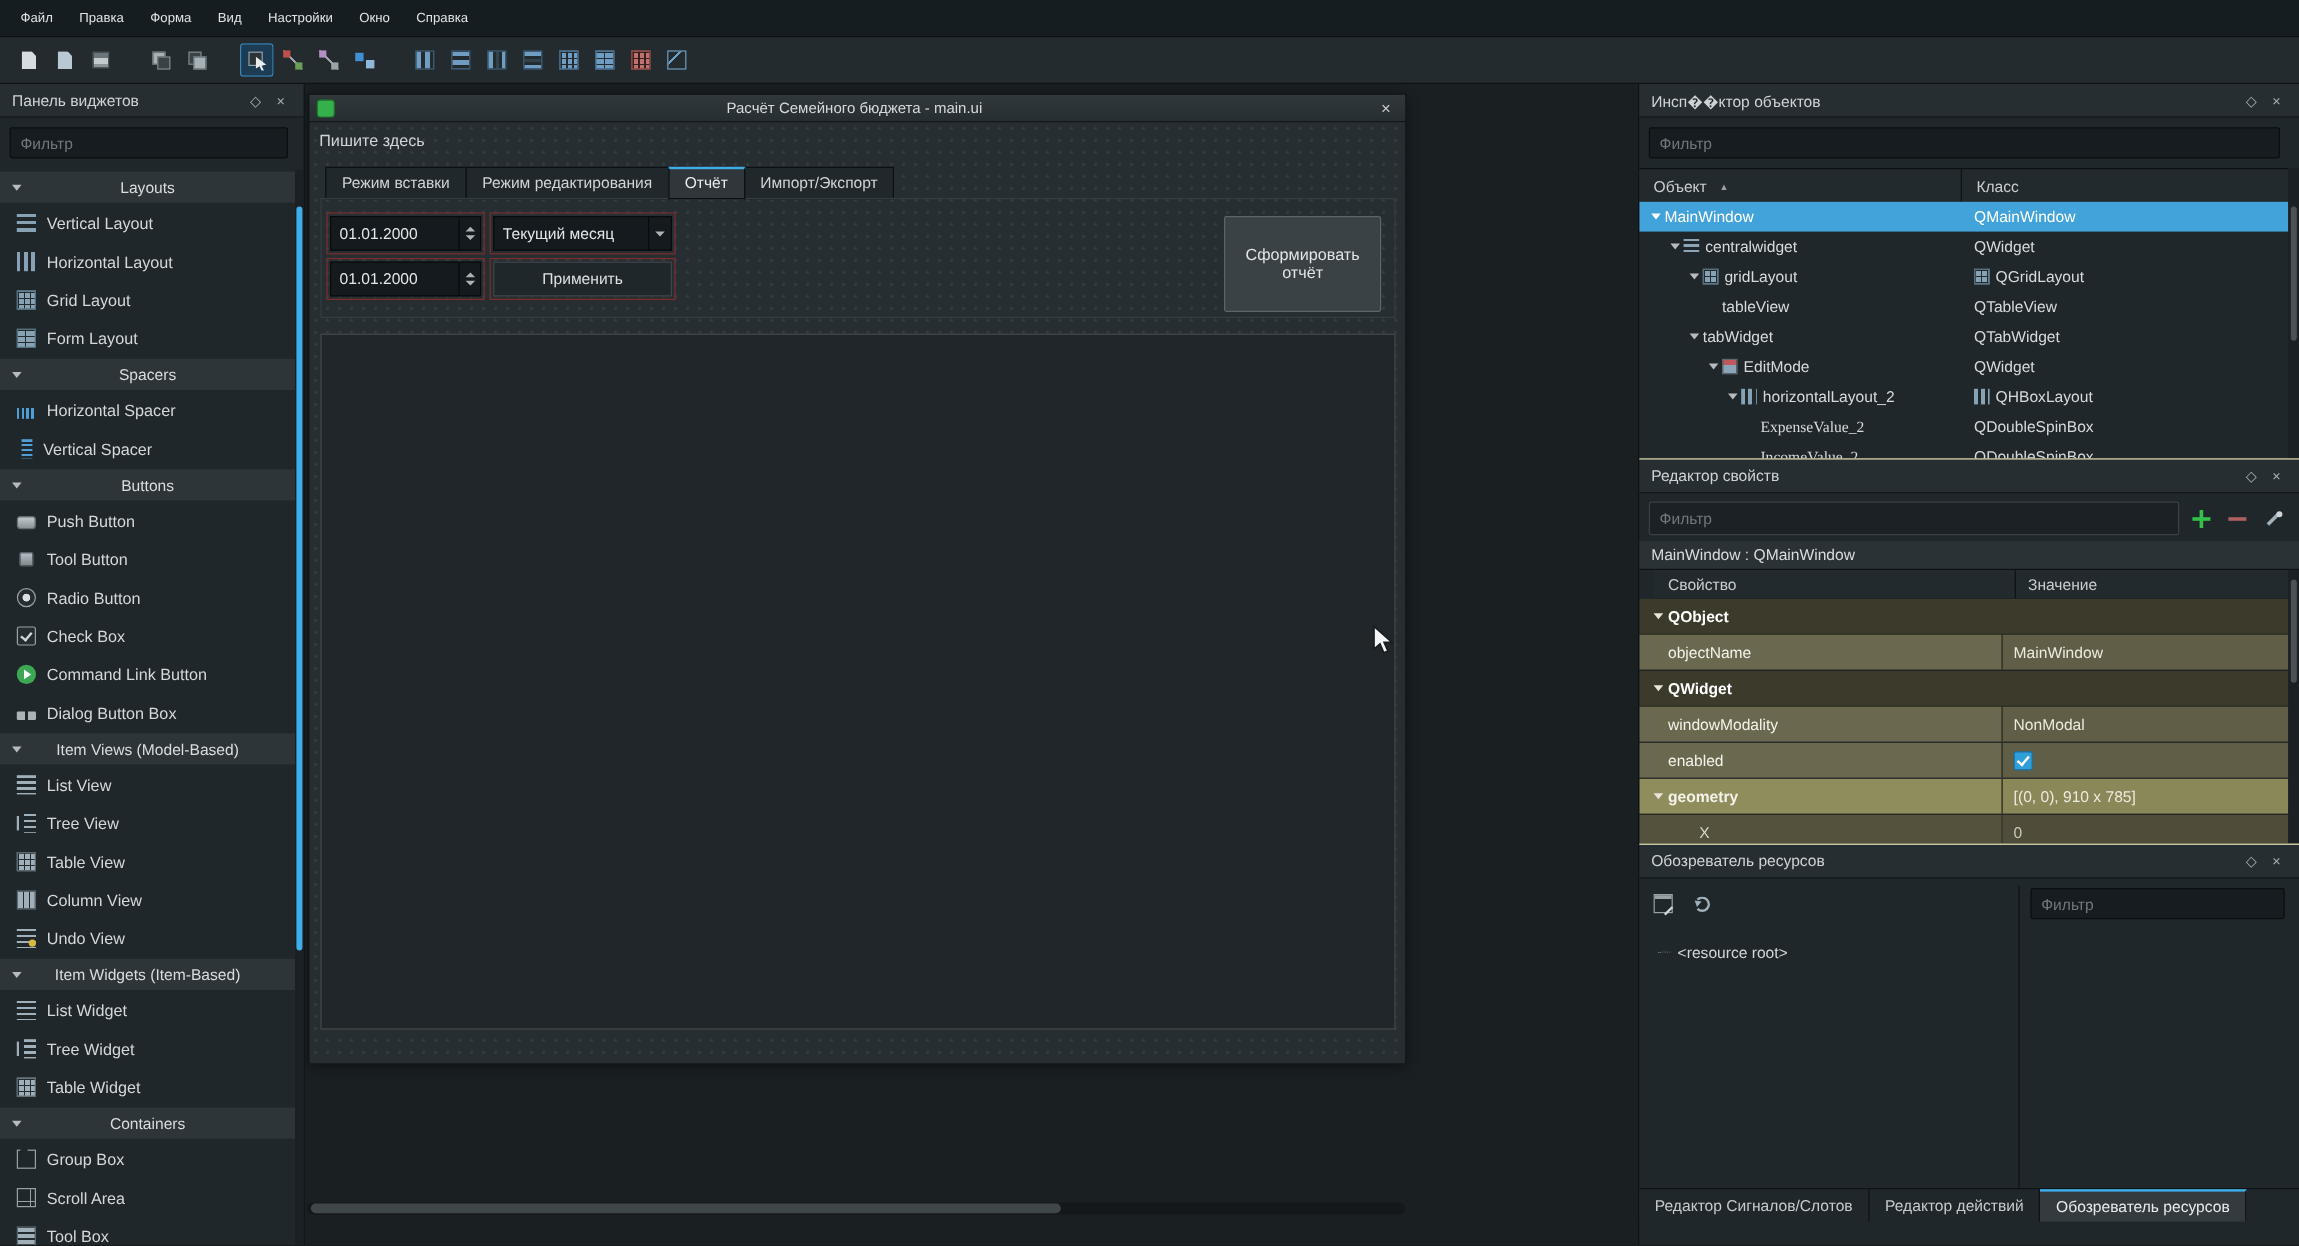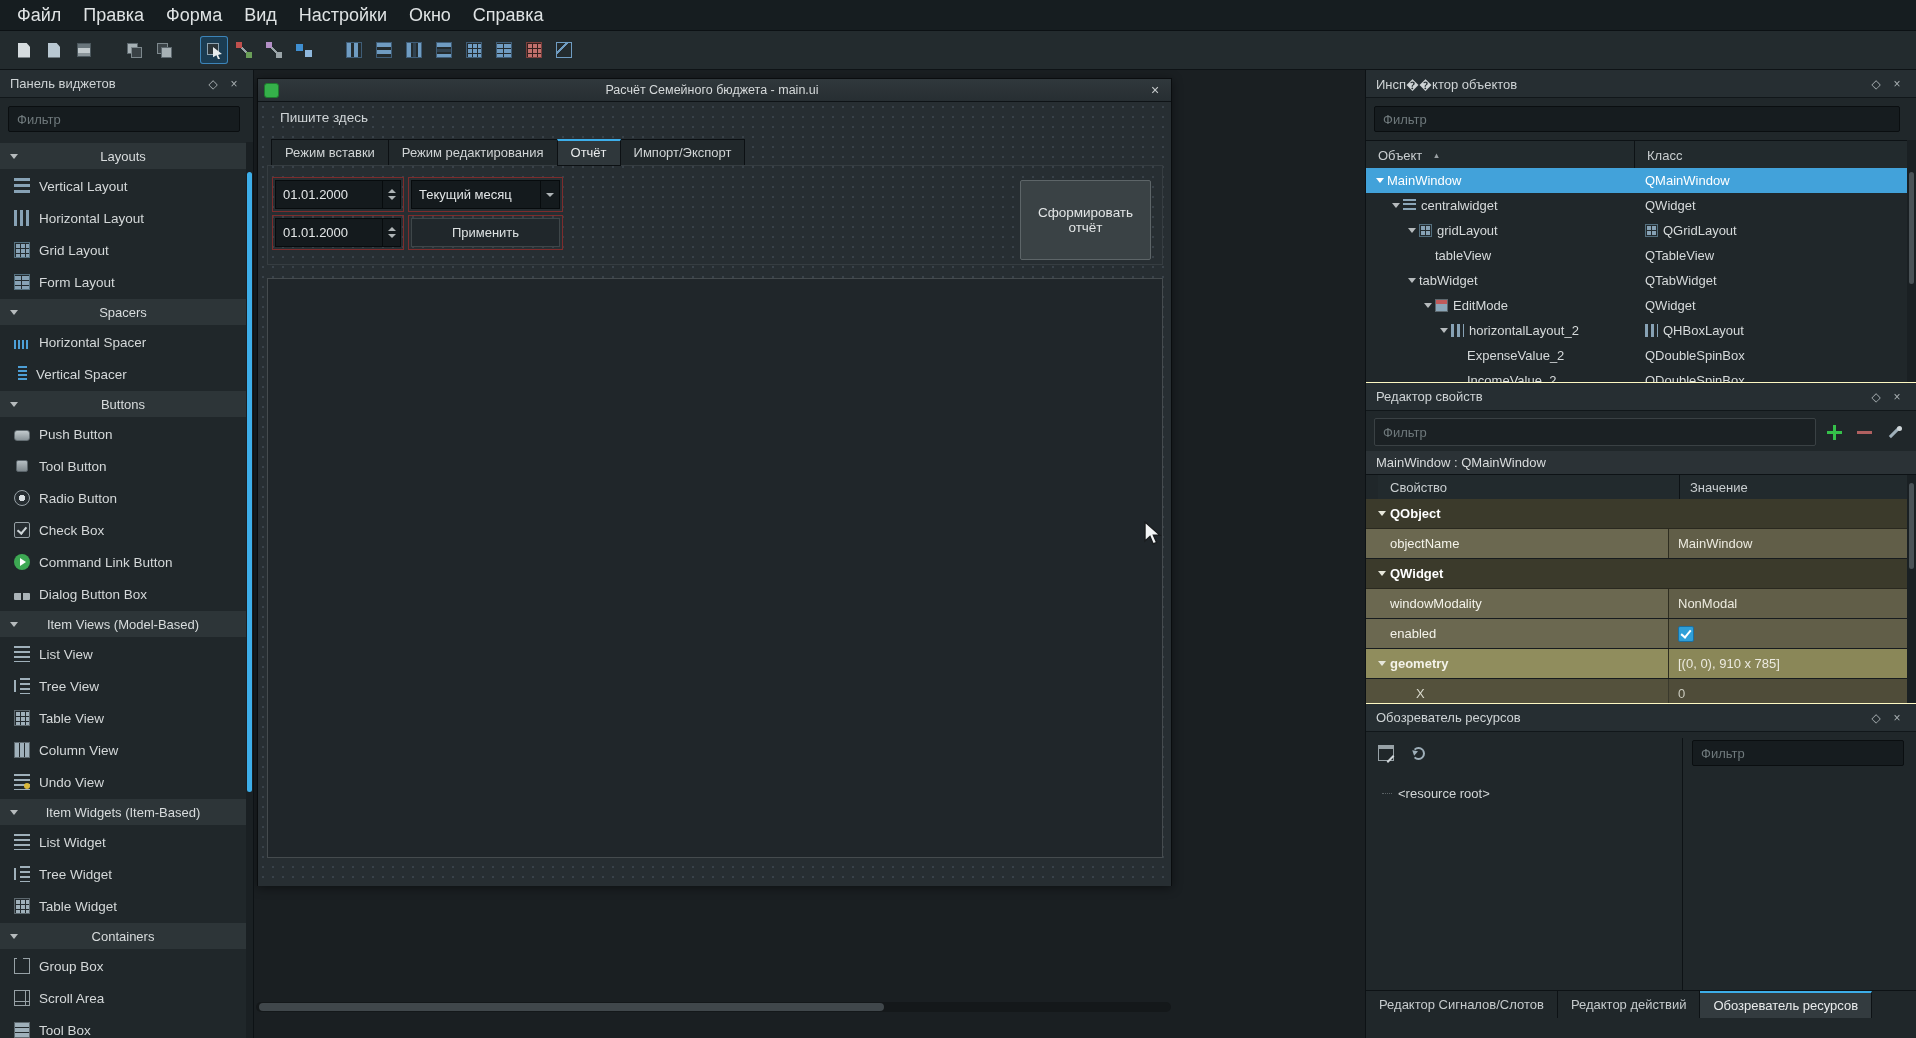--- a/index.html
+++ b/index.html
@@ -1,21 +1,21 @@
 <!DOCTYPE html>
 <html><head>
 <meta charset="utf-8">
 <style>
   html,body{margin:0;padding:0;background:#14181a;}
   body{width:1916px;height:1038px;overflow:hidden;font-family:"Liberation Sans",sans-serif;font-size:13px;color:#d4d8d9;-webkit-font-smoothing:antialiased;}
   #app{position:relative;width:1916px;height:1038px;background:#1d2427;overflow:hidden;}
 
   
   .menubar{position:absolute;left:0;top:0;width:100%;height:31px;background:#161d20;border-bottom:1px solid #0c1114;display:flex;align-items:center;padding-left:6px;box-sizing:border-box;}
-  .menu-item{padding:5px 11px;color:#dfe3e4;font-size:18px;cursor:default;}
+  .menu-item{padding:5px 11px;color:#dfe3e4;font-size:11px;cursor:default;}
 
   
   .toolbar{position:absolute;left:0;top:31px;width:100%;height:39px;background:#232b2e;border-bottom:1px solid #0e1316;display:flex;align-items:center;padding-left:10px;box-sizing:border-box;}
   .tb-btn{width:28px;height:28px;display:flex;align-items:center;justify-content:center;border-radius:3px;margin-right:2px;position:relative;}
   .tb-btn[data-gap="true"]{margin-left:20px;}
   .tb-btn[data-active="true"]{background:#1b3c52;box-shadow:0 0 0 1px #3d84b8 inset;}
 
   
   .ic{display:inline-block;position:relative;box-sizing:border-box;flex:none;}
   .icon16{width:16px;height:16px;}
@@ -99,21 +99,21 @@
   .wb-thumb{position:absolute;left:1px;top:30px;width:5px;height:620px;background:#3daee9;border-radius:3px;}
 
   
   .mdi{position:absolute;left:254px;top:70px;width:1111px;height:968px;background:#1a1f22;overflow:hidden;}
   .formwin{position:absolute;left:3px;top:8px;width:915px;height:808px;background:#272e32;border:1px solid #0a0d0f;box-sizing:border-box;box-shadow:0 2px 10px rgba(0,0,0,.45);}
   .fw-title{height:22px;background:linear-gradient(180deg,#30383c,#272e32);border-bottom:1px solid #0e1316;display:flex;align-items:center;padding:0 6px;}
   .fw-icon{width:13px;height:13px;background:#35b04a;border:1px solid #1e7a2e;border-radius:3px;flex:none;}
   .fw-text{flex:1;text-align:center;font-size:12.5px;color:#d6dadb;white-space:nowrap;overflow:hidden;}
   .fw-close{width:20px;text-align:center;color:#c7cccd;font-size:14px;}
   .fw-body{position:relative;width:100%;height:784px;background-color:#272e32;background-image:radial-gradient(circle,#39424a 1px,rgba(0,0,0,0) 1.4px);background-size:10px 10px;overflow:hidden;}
-  .hintlabel{position:absolute;left:22px;top:8px;font-size:13.5px;color:#cfd4d6;}
+  .hintlabel{position:absolute;left:8px;top:8px;font-size:13.5px;color:#cfd4d6;}
   .fw-tabs{position:absolute;left:13px;top:37px;height:27px;display:flex;}
   .fw-tab{padding:0 13px;line-height:25px;background:#21282b;border:1px solid #0c1013;margin-right:-1px;color:#d0d4d5;font-size:13px;box-sizing:border-box;}
   .fw-tab[data-active="true"]{background:#2f373b;border-top:2px solid #3daee9;color:#e9ebec;line-height:23px;position:relative;z-index:2;}
   .fw-pane{position:absolute;left:9px;top:63px;width:896px;height:100px;border:1px solid #363d41;box-sizing:border-box;padding-left:16px;}
   .cell{position:absolute;border:1px solid #7e2c2c;padding:2px;box-sizing:border-box;}
   .cell.c1{left:4px;top:11px;width:132px;height:35px;}
   .cell.c2{left:140px;top:11px;width:155px;height:35px;}
   .cell.c3{left:4px;top:49px;width:132px;height:35px;}
   .cell.c4{left:140px;top:49px;width:155px;height:35px;}
   .spinbox,.combo{display:flex;align-items:stretch;background:#141a1d;border:1px solid #070b0d;color:#e4e7e8;font-size:13px;width:100%;height:100%;box-sizing:border-box;}
@@ -144,21 +144,21 @@
   .ins-rows{position:absolute;left:0;right:9px;top:98px;bottom:0;overflow:hidden;}
   .orow{position:relative;height:25px;display:flex;align-items:center;font-size:13px;color:#d6dadb;}
   .orow[data-selected="true"]{background:#42a2da;color:#ffffff;}
   .oname{display:flex;align-items:center;width:269px;overflow:hidden;white-space:nowrap;box-sizing:border-box;}
   .ocls{position:absolute;left:269px;right:0;top:0;bottom:0;display:flex;align-items:center;padding-left:10px;white-space:nowrap;overflow:hidden;}
   .orow[data-depth="0"] .oname{padding-left:6px;}
   .orow[data-depth="1"] .oname{padding-left:22px;}
   .orow[data-depth="2"] .oname{padding-left:38px;}
   .orow[data-depth="3"] .oname{padding-left:54px;}
   .orow[data-depth="4"] .oname{padding-left:70px;}
-  .orow[data-depth="5"] .oname{padding-left:86px;}
+  .orow[data-depth="5"] .oname{padding-left:86px;font-family:Liberation Serif, serif;}
   .tchev{visibility:hidden;width:15px;display:inline-flex;align-items:center;justify-content:center;flex:none;}
   .tchev[data-show="true"]{visibility:visible;}
   .tchev::before{content:"";border-left:4px solid rgba(0,0,0,0);border-right:4px solid rgba(0,0,0,0);border-top:5px solid #b6bbbd;}
   .orow[data-selected="true"] .tchev::before{border-top-color:#fff;}
   .ticon{display:none;}
   .ticon[data-icon]{display:inline-block;}
   .vscroll{position:absolute;right:0;width:9px;background:#1a2023;}
   .sec-inspector .vscroll{top:70px;bottom:0;}
   .ins-thumb{position:absolute;left:2px;top:32px;width:5px;height:112px;background:#4a5256;border-radius:3px;}
   

